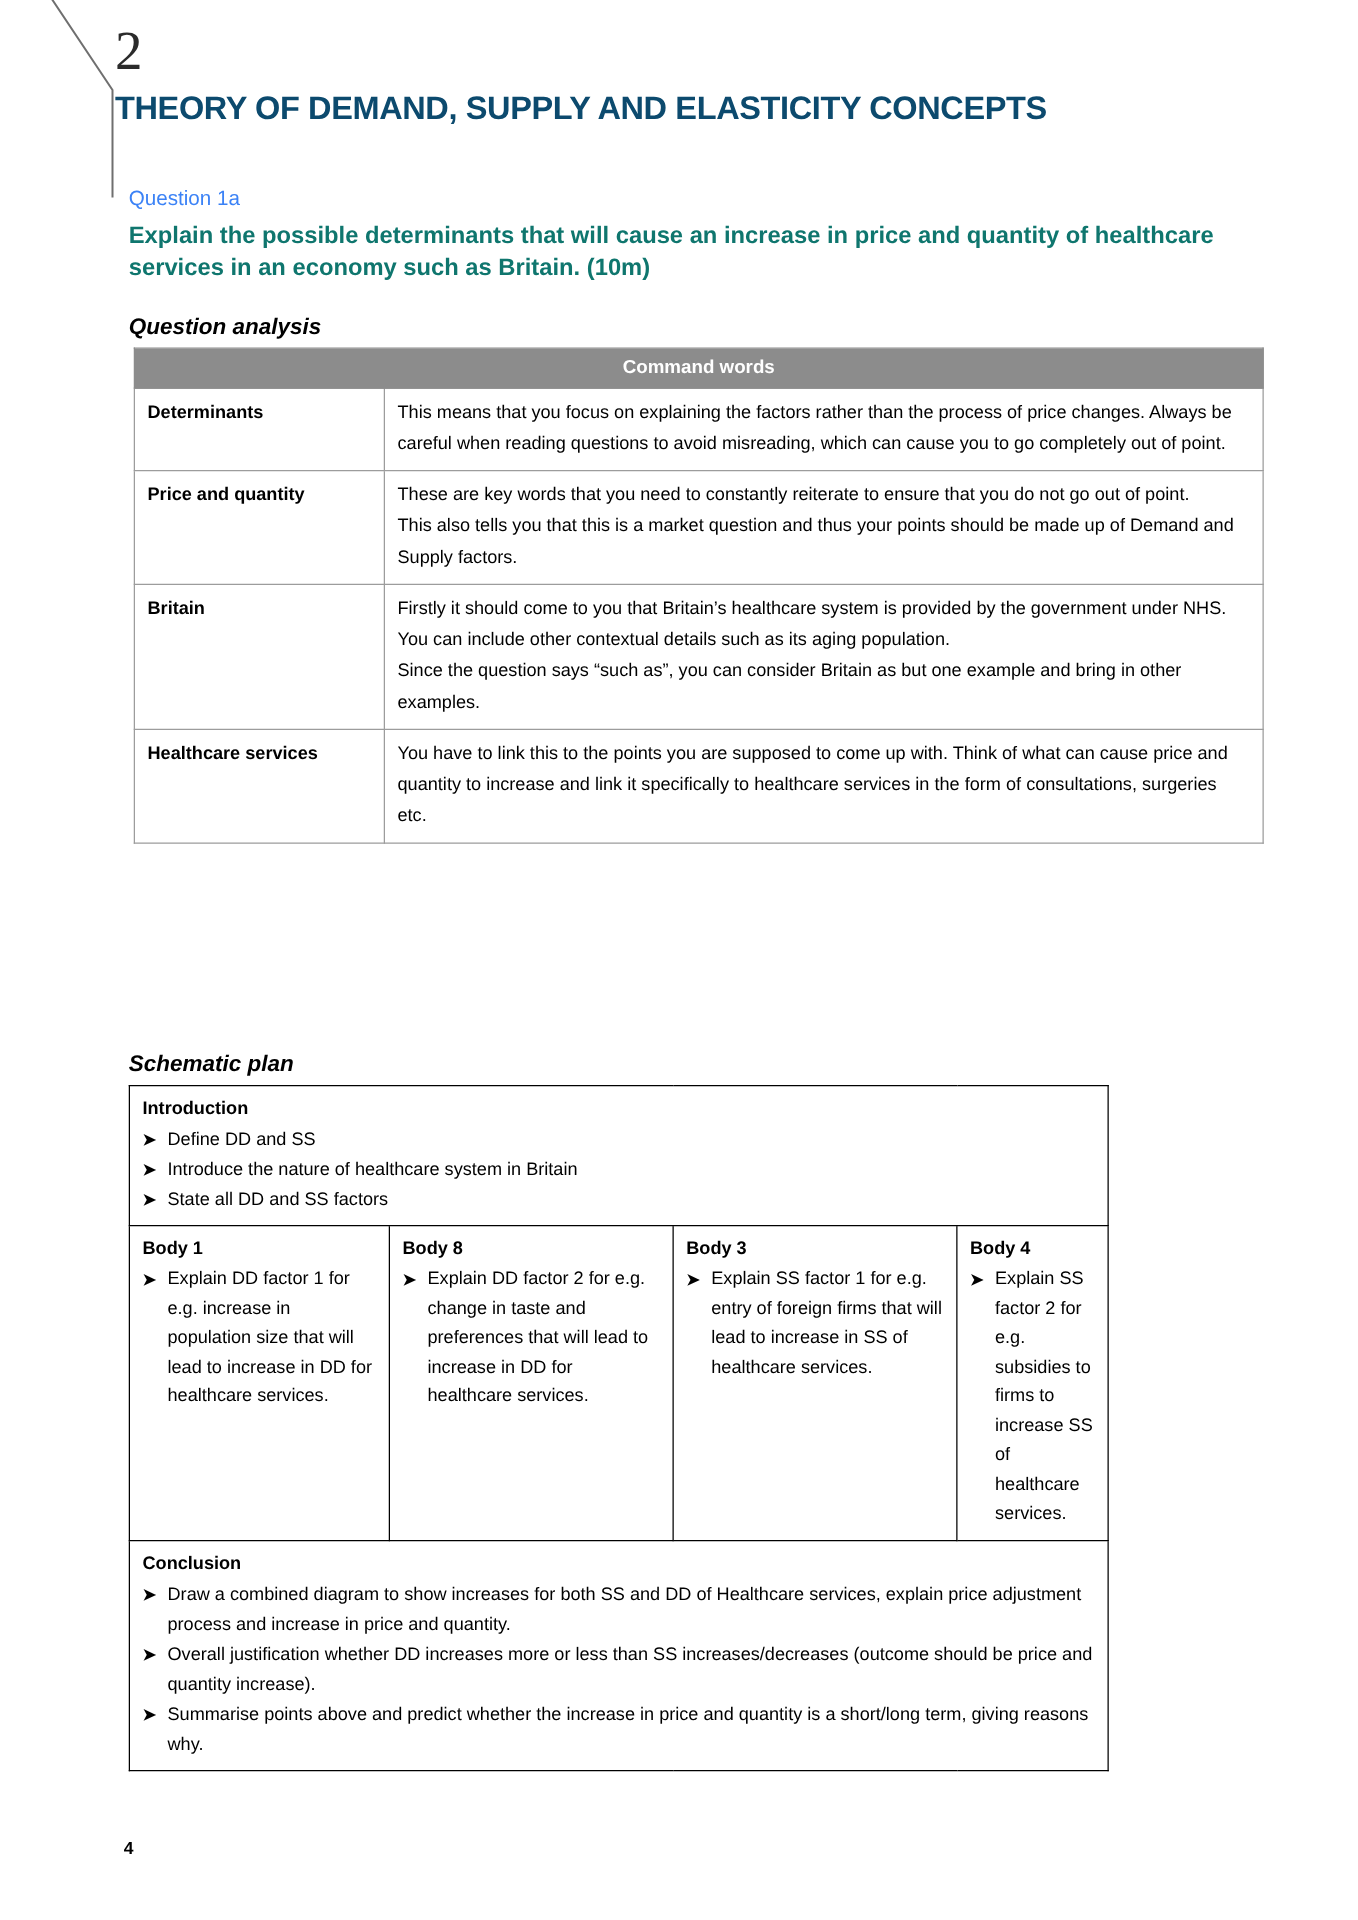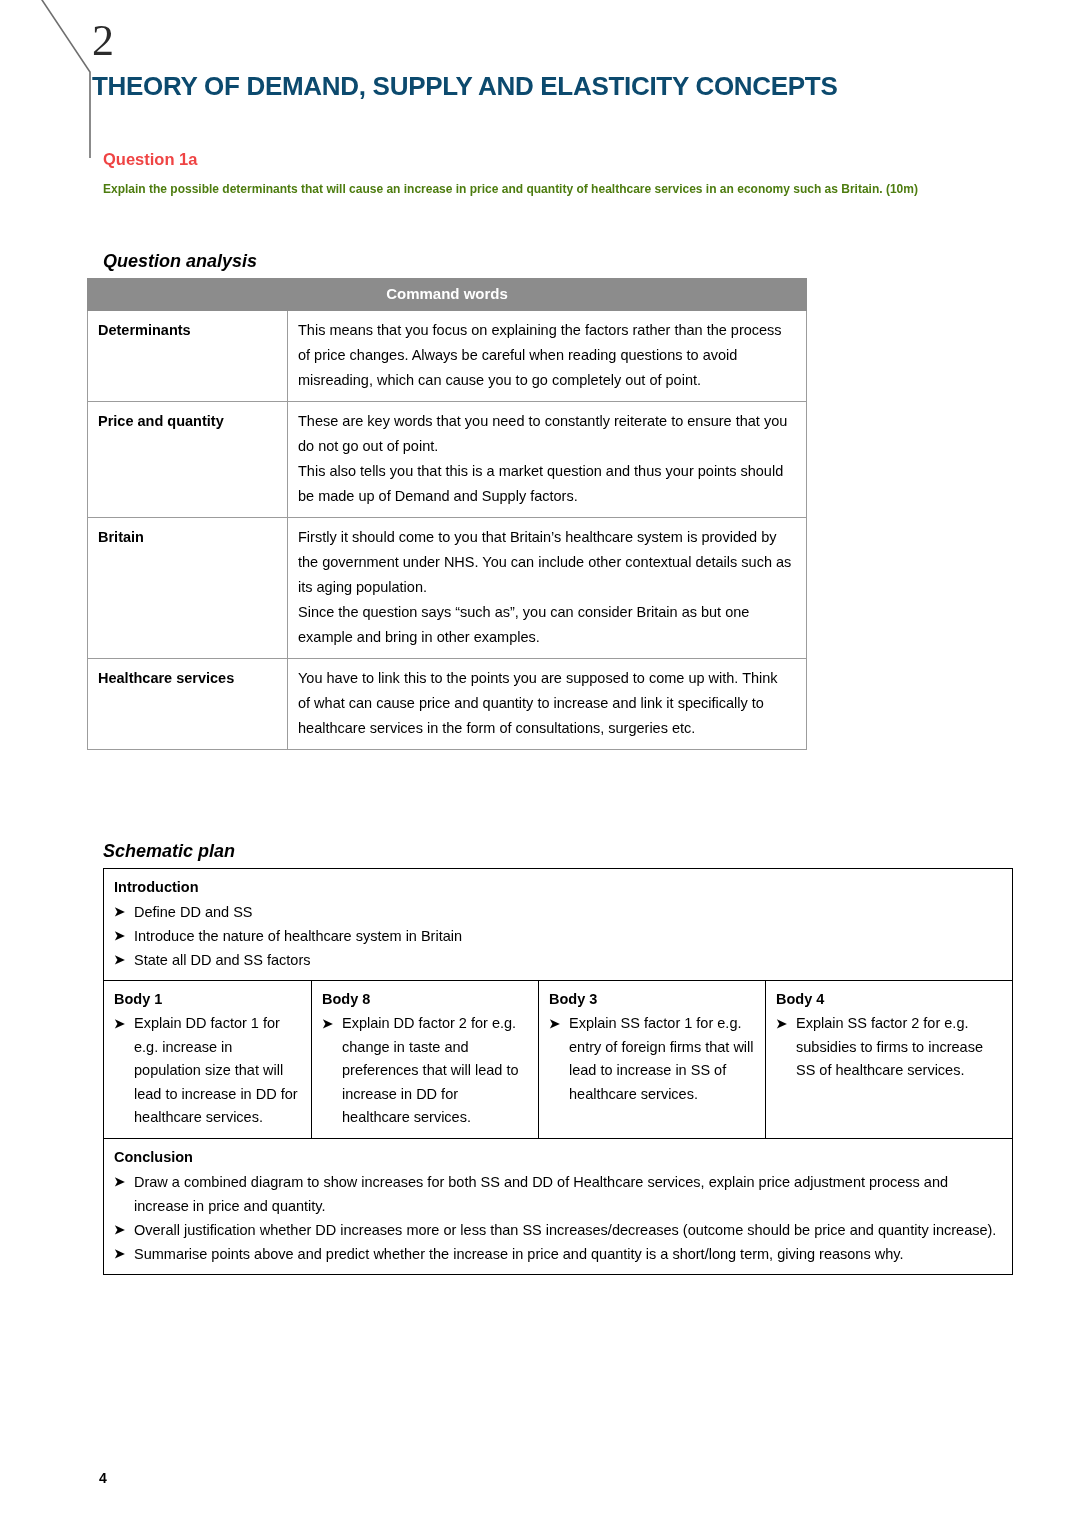--- a/index.html
+++ b/index.html
@@ -54,49 +54,49 @@
 
   
   #question-block {
     position: absolute;
     left: 103px;
     top: 148px;
     width: 884px;
   }
   #question-label {
     font-size: 16.5px;
-    font-weight: 700;
-    color: #ef4444;
+    font-weight: 400;
+    color: #3b82f6;
     line-height: 22px;
   }
   #question-text {
-    font-size: 12px;
-    font-weight: 700;
-    color: #4d7c0f;
+    font-size: 19px;
+    font-weight: 700;
+    color: #0f766e;
     line-height: 26px;
     margin-top: 6px;
   }
 
   
   .section-heading {
     font-size: 18px;
     font-style: italic;
     font-weight: 700;
     color: #000;
     line-height: 22px;
   }
   #qa-heading { position: absolute; left: 103px; top: 250px; text-align: center; }
   #sp-heading { position: absolute; left: 103px; top: 840px; }
 
   
   #qa-table {
     position: absolute;
-    left: 87px;
+    left: 107px;
     top: 278px;
-    width: 720px;
+    width: 904px;
     border-collapse: collapse;
     table-layout: fixed;
     border: 1px solid #9c9c9c;
   }
   #qa-table td { vertical-align: top; }
   .qa-band td {
     background: #8c8c8c;
     color: #ffffff;
     text-align: center;
     font-size: 15px;
@@ -120,21 +120,21 @@
     border: 1px solid #9c9c9c;
     line-height: 25px;
   }
   .qa-desc p { margin: 0; }
 
   
   #sp-table {
     position: absolute;
     left: 103px;
     top: 868px;
-    width: 910px;
+    width: 784px;
     border-collapse: collapse;
     table-layout: fixed;
     border: 1px solid #000000;
   }
   #sp-table td {
     vertical-align: top;
     border: 1px solid #000000;
     padding: 6px 10px 8px 10px;
   }
   .sp-title {

